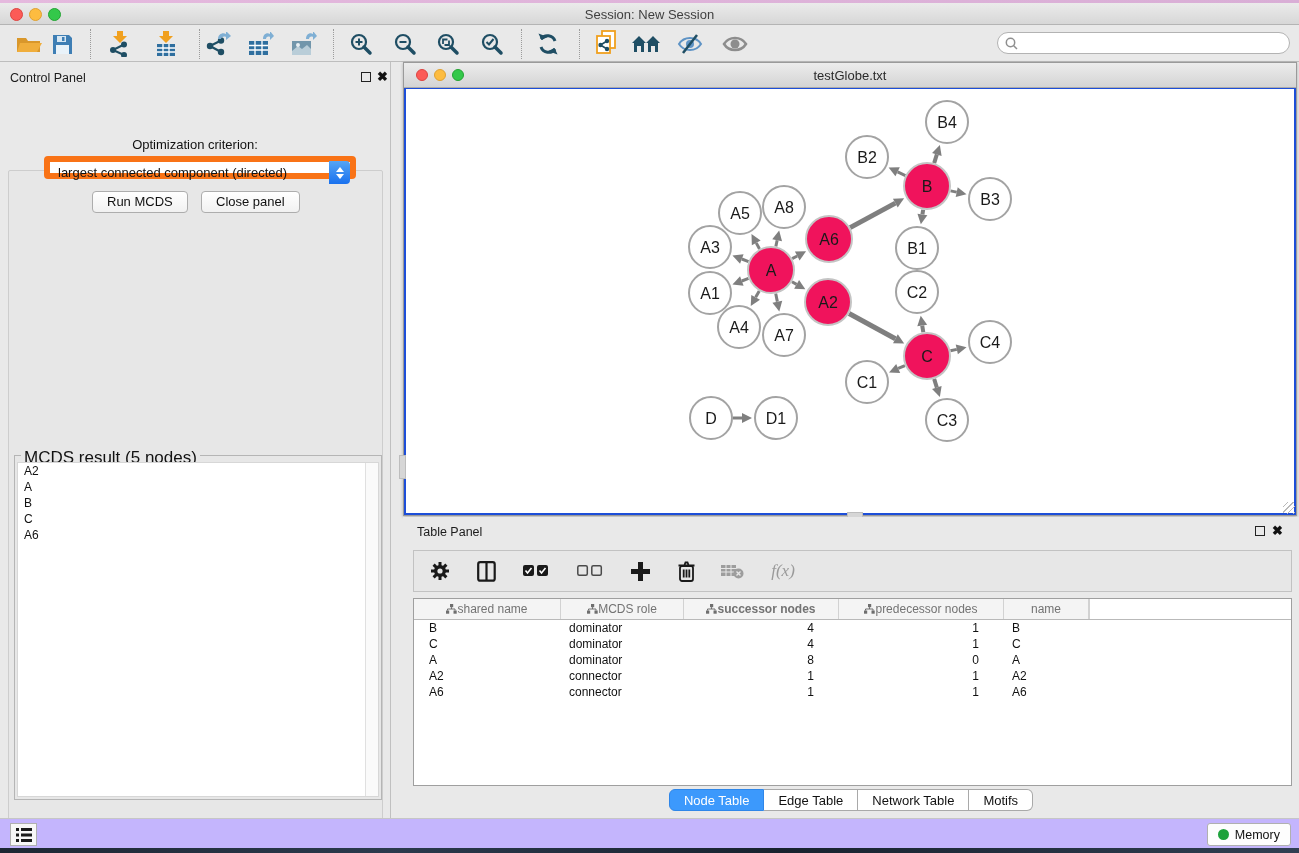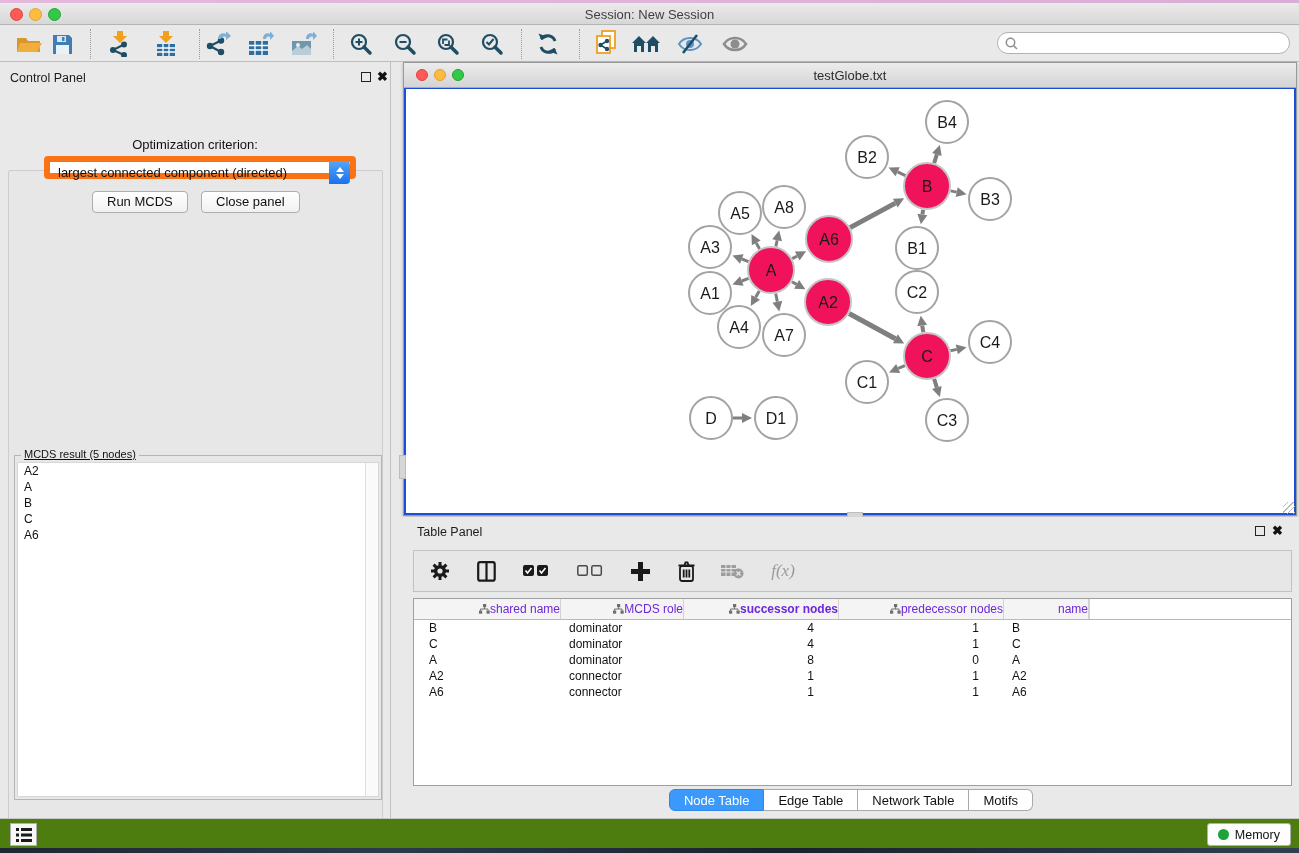--- a/index.html
+++ b/index.html
@@ -38,21 +38,21 @@
   .cp-tab:last-child { border-radius:0 5px 5px 0; }
   .cp-tab.active { background:#3c99fc; border-color:#2f86e8; color:#fff; }
 
   .opt-label { position:absolute; left:0; top:75px; width:100%; text-align:center; font-size:13px; color:#111; }
   .dropdown { position:absolute; left:44px; top:94px; width:312px; height:23px; background:#fff; border:6px solid #f97316; border-radius:4px; font-size:13px; color:#111; line-height:21px; padding-left:8px; }
   .dd-spinner { position:absolute; right:0; top:-1px; width:21px; height:23px; border-radius:0 4px 4px 0; background:linear-gradient(#55a5f6,#1a71ee); display:flex; flex-direction:column; align-items:center; justify-content:center; gap:2px; }
   .dd-spinner .up { width:0; height:0; border-left:4px solid transparent; border-right:4px solid transparent; border-bottom:5px solid #fff; }
   .dd-spinner .down { width:0; height:0; border-left:4px solid transparent; border-right:4px solid transparent; border-top:5px solid #fff; }
   .cp-btn { position:absolute; top:129px; height:22px; background:linear-gradient(#ffffff,#f1f1f1); border:1px solid #adadad; border-radius:4px; font-size:13px; color:#111; padding:0 14px; line-height:20px; }
   .groupbox { position:absolute; left:14px; top:393px; width:368px; height:345px; border:1px solid #b5b5b5; }
-  .groupbox .legend { position:absolute; left:6px; top:-8px; background:#e7e7e7; padding:0 3px; font-size:11px; color:#111;text-decoration:underline; }
+  .groupbox .legend { position:absolute; left:6px; top:-8px; background:#e7e7e7; padding:0 3px; font-size:17px; color:#111; }
   .result-list { position:absolute; left:2px; top:6px; right:2px; bottom:2px; background:#fff; border:1px solid #d7d7d7; overflow:hidden; }
   .result-item { font-size:12px; color:#111; line-height:16px; padding-left:6px; }
   .result-scroll { position:absolute; right:0; top:0; bottom:0; width:13px; background:#fafafa; border-left:1px solid #e0e0e0; }
 
   
   .net-window { position:absolute; left:403px; top:62px; width:894px; height:454px; background:#1d4ed8; border:1px solid #9a9a9a; box-shadow:0 1px 3px rgba(0,0,0,.25); }
   .net-titlebar { position:relative; width:100%; height:25px; background:linear-gradient(#ececec,#d4d4d4); border-bottom:1px solid #ababab; }
   .net-titlebar .title { position:absolute; left:0; right:0; top:5px; text-align:center; font-size:13px; color:#2b2b2b; }
   .net-tl { position:absolute; top:6px; width:12px; height:12px; border-radius:50%; }
   .net-canvas { position:absolute; left:2px; top:26px; right:2px; bottom:2px; background:#fff; }
@@ -62,35 +62,35 @@
      background:repeating-linear-gradient(135deg,transparent 0 3px,#b9b9b9 3px 4px); }
 
   
   .table-panel { position:absolute; left:403px; top:517px; width:896px; height:301px; background:#e9e9e9; }
   .tp-header { position:absolute; left:14px; top:8px; font-size:12.5px; color:#1c1c1c; }
   .tp-toolbar { position:absolute; left:10px; top:33px; width:879px; height:42px; background:#e7e7e7; border:1px solid #c2c2c2; display:flex; align-items:center; padding-left:14px; gap:22px; }
   .tp-tool { display:flex; align-items:center; justify-content:center; width:24px; height:26px; }
   .fx-label { font-family:"Liberation Serif", serif; font-style:italic; font-size:17px; color:#9a9a9a; }
   .dtable { position:absolute; left:10px; top:81px; width:879px; height:188px; background:#fff; border:1px solid #9f9f9f; overflow:hidden; }
   .thead { display:flex; height:21px; background:#f4f4f4; border-bottom:1px solid #b9b9b9; }
-  .th { display:flex; align-items:center; justify-content:flex-end; font-size:12px; color:#6d28d9; border-right:1px solid #d2d2d2; height:100%; }
+  .th { display:flex; align-items:center; justify-content:center; font-size:12px; color:#737373; border-right:1px solid #d2d2d2; height:100%; }
   .th:last-child { border-right:none; }
   .trow { display:flex; height:16px; }
   .td { font-size:12px; color:#111; line-height:16px; white-space:nowrap; overflow:hidden; }
   .td.left { text-align:left; padding-left:15px; }
   .td.left2 { text-align:left; padding-left:8px; }
   .td.right { text-align:right; padding-right:25px; }
   .tp-tabs { position:absolute; left:0; width:100%; top:272px; display:flex; justify-content:center; }
   .tp-tab { height:22px; padding:0 14px; font-size:13px; line-height:21px; background:#fff; border:1px solid #a9a9a9; border-left:none; color:#111; }
   .tp-tab:first-child { border-left:1px solid #a9a9a9; border-radius:6px 0 0 6px; }
   .tp-tab:last-child { border-radius:0 6px 6px 0; }
   .tp-tab.active { background:#3c99fc; border-color:#2f86e8; color:#fff; }
 
   
-  .statusbar { position:absolute; left:0; top:818px; width:100%; height:30px; background:#4d7c0f; border-top:1px solid #c6c6c6; }
+  .statusbar { position:absolute; left:0; top:818px; width:100%; height:30px; background:#c4b5fd; border-top:1px solid #c6c6c6; }
   .list-btn { position:absolute; left:10px; top:4px; width:27px; height:23px; background:#f7f7f7; border:1px solid #b0b0b0; display:flex; align-items:center; justify-content:center; }
   .memory-btn { position:absolute; right:8px; top:4px; height:23px; background:#fdfdfd; border:1px solid #b0b0b0; border-radius:3px; display:flex; align-items:center; gap:6px; padding:0 10px; font-size:12.5px; color:#111; }
   .memory-dot { width:11px; height:11px; border-radius:50%; background:#1ea23c; }
 
   svg text { font-family:"Liberation Sans", sans-serif; }
 </style>
 </head>
 <body>
 
 <div class="screen">

